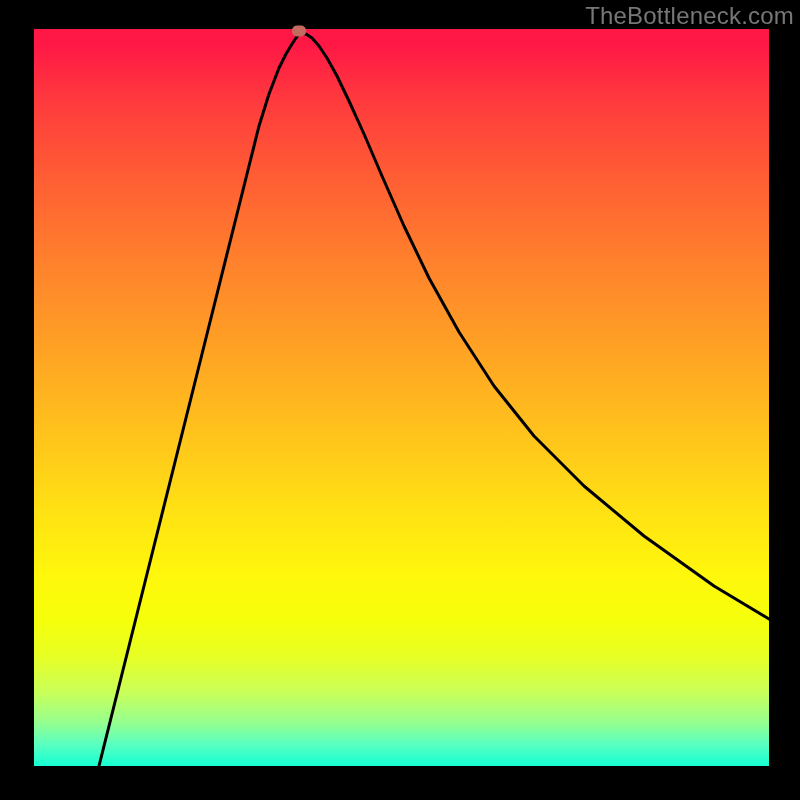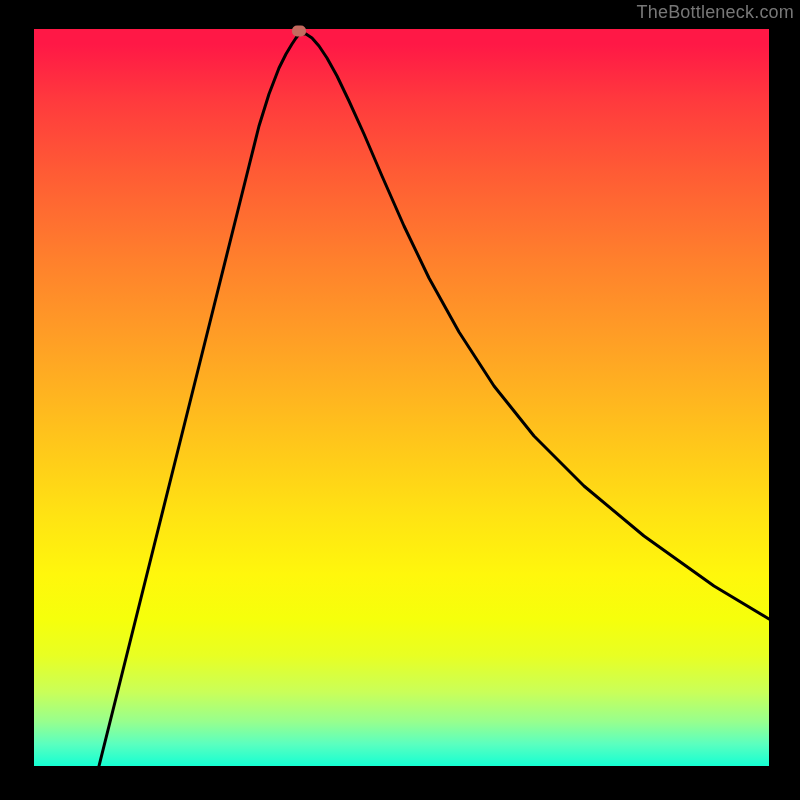--- a/index.html
+++ b/index.html
@@ -15,21 +15,21 @@
     position: relative;
     width: 800px;
     height: 800px;
     background: #000;
   }
   .attribution {
     position: absolute;
     top: 2px;
     right: 6px;
     color: #777777;
-    font-size: 18px;
+    font-size: 24px;
     font-weight: 400;
     letter-spacing: 0.2px;
     z-index: 20;
   }
   .plot-frame {
     position: absolute;
     left: 34px;
     top: 29px;
     width: 735px;
     height: 737px;

